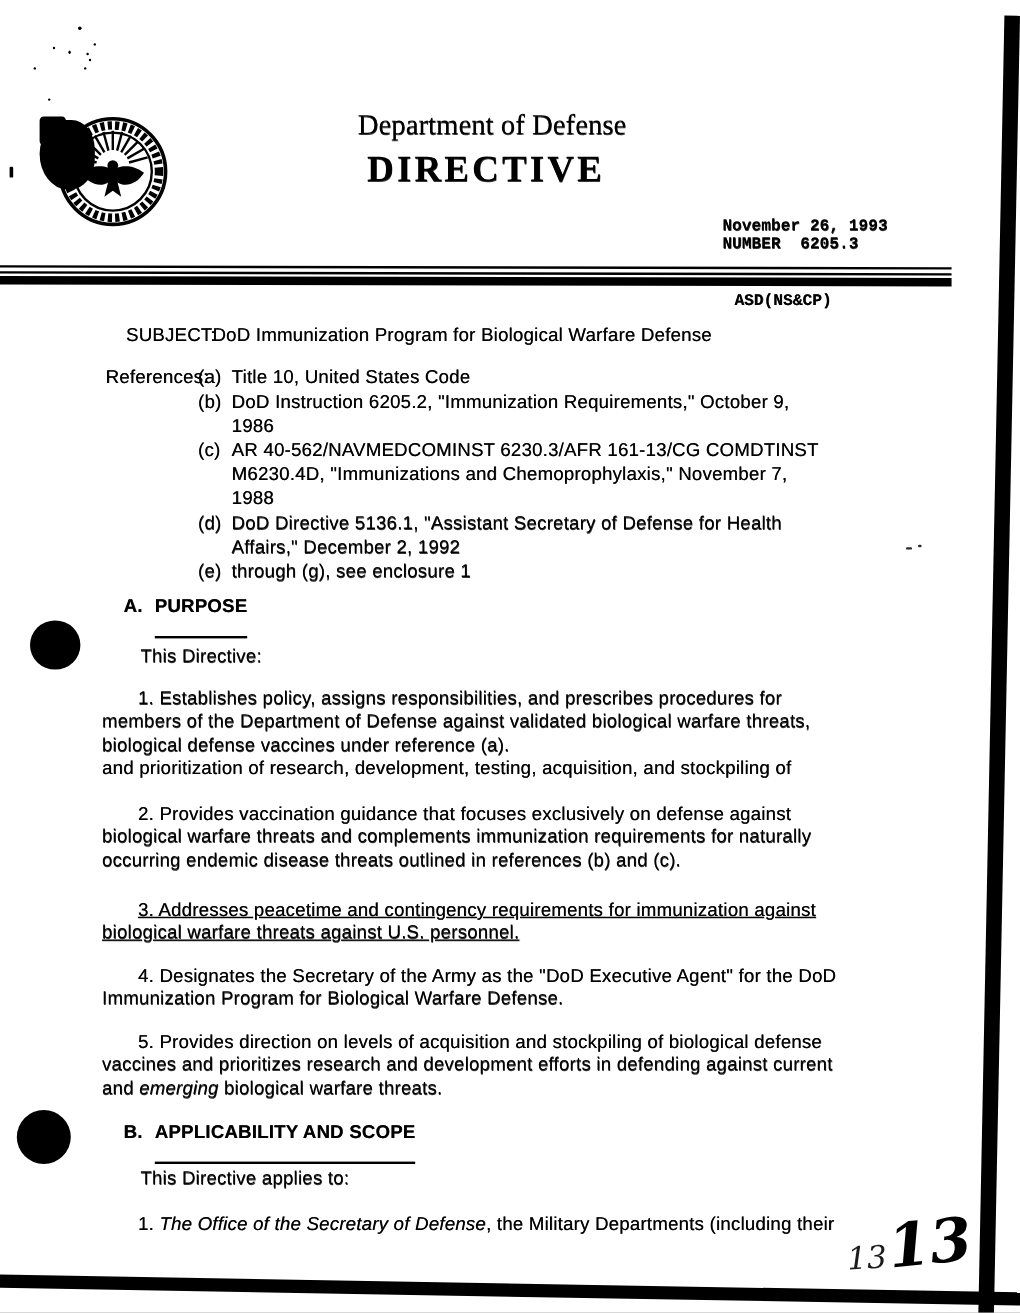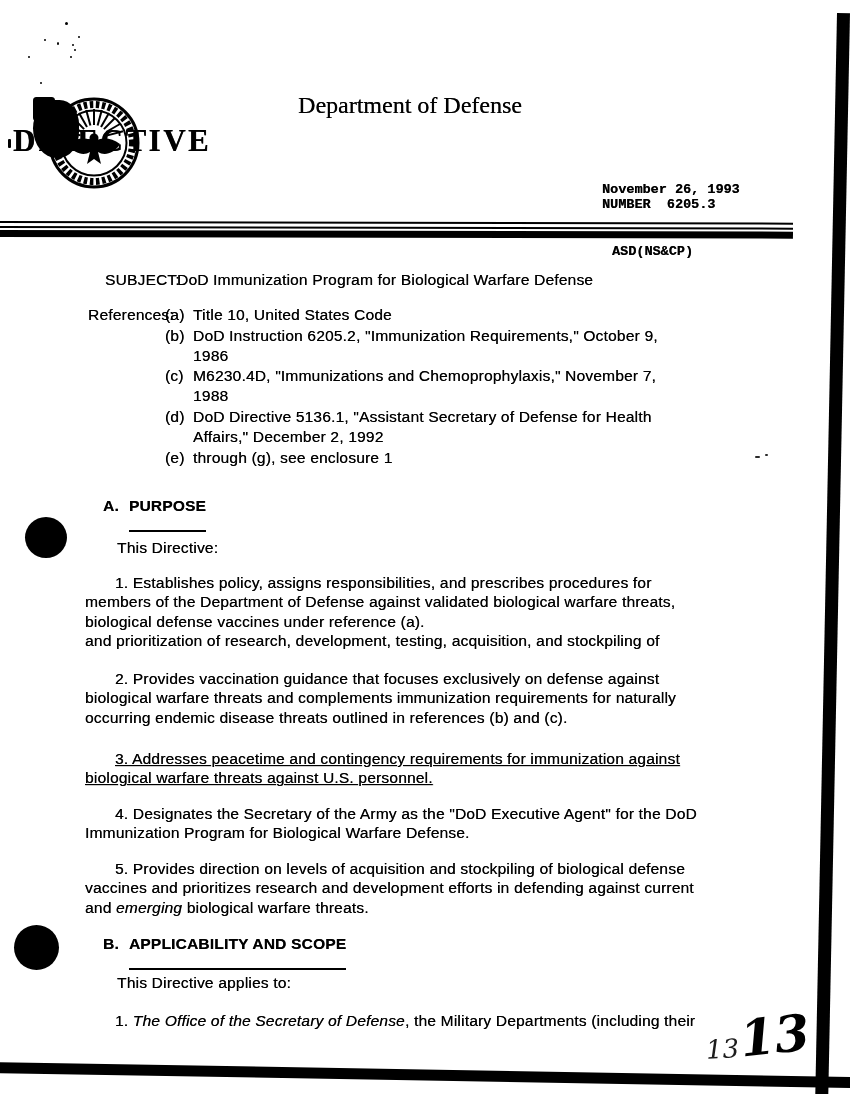--- a/index.html
+++ b/index.html
@@ -4,22 +4,22 @@
 <style>
   html,body{margin:0;padding:0;background:#9a9a9a;}
   .page{
     position:relative;width:850px;height:1094px;margin:0 auto;background:#ffffff;
     overflow:hidden;font-family:"Liberation Sans",sans-serif;color:#000;
     text-shadow:0.25px 0.25px 0.45px rgba(0,0,0,0.78);
   }
   
   .hdr-org{position:absolute;top:92px;left:0;width:820px;text-align:center;
     font-family:"Liberation Serif",serif;font-size:24px;}
-  .hdr-type{position:absolute;top:123px;left:0;width:810px;
-    font-family:"Liberation Serif",serif;font-size:31px;font-weight:bold;letter-spacing:2.5px;padding-left:13px;}
+  .hdr-type{position:absolute;top:123px;left:0;width:810px;text-align:center;
+    font-family:"Liberation Serif",serif;font-size:31px;font-weight:bold;letter-spacing:2.5px;}
   .mono{font-family:"Liberation Mono",monospace;font-weight:bold;font-size:13.5px;white-space:pre;}
   .hdr-date{position:absolute;left:602px;top:182px;}
   .hdr-num{position:absolute;left:602px;top:197px;}
   .office{position:absolute;left:612px;top:244px;}
   
   .rules{position:absolute;left:0;top:221px;width:793px;transform:rotate(0.12deg);transform-origin:left top;}
   .rl{background:#000;width:100%;}
   .rl1{height:2px;margin-bottom:3px;}
   .rl2{height:2px;margin-bottom:2px;}
   .rl3{height:7px;}
@@ -134,20 +134,21 @@
       <div class="ref-item">
         <span class="tag">(b)</span>
         <div class="rlines">
             <div class="line"><span>DoD Instruction 6205.2, "Immunization Requirements," October 9,</span></div>
             <div class="line"><span>1986</span></div>
           </div>
       </div>
       <div class="ref-item">
         <span class="tag">(c)</span>
         <div class="rlines">
+            <div class="line"><span>AR 40-562/NAVMEDCOMINST 6230.3/AFR 161-13/CG COMDTINST</span></div>
             <div class="line"><span>M6230.4D, "Immunizations and Chemoprophylaxis," November 7,</span></div>
             <div class="line"><span>1988</span></div>
           </div>
       </div>
       <div class="ref-item">
         <span class="tag">(d)</span>
         <div class="rlines">
             <div class="line"><span>DoD Directive 5136.1, "Assistant Secretary of Defense for Health</span></div>
             <div class="line"><span>Affairs," December 2, 1992</span></div>
           </div>

